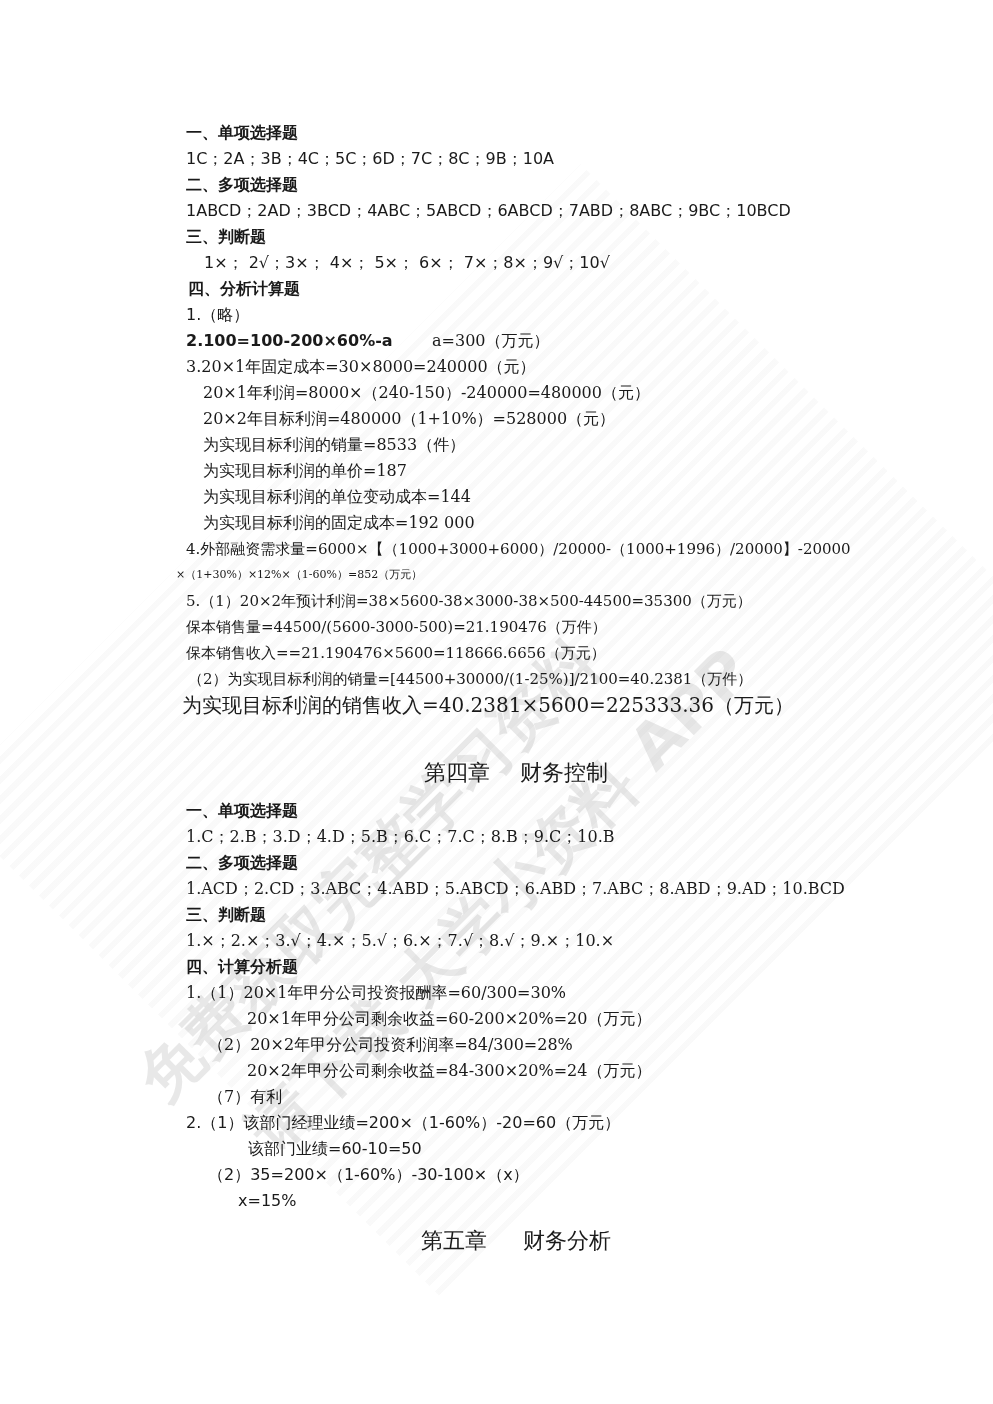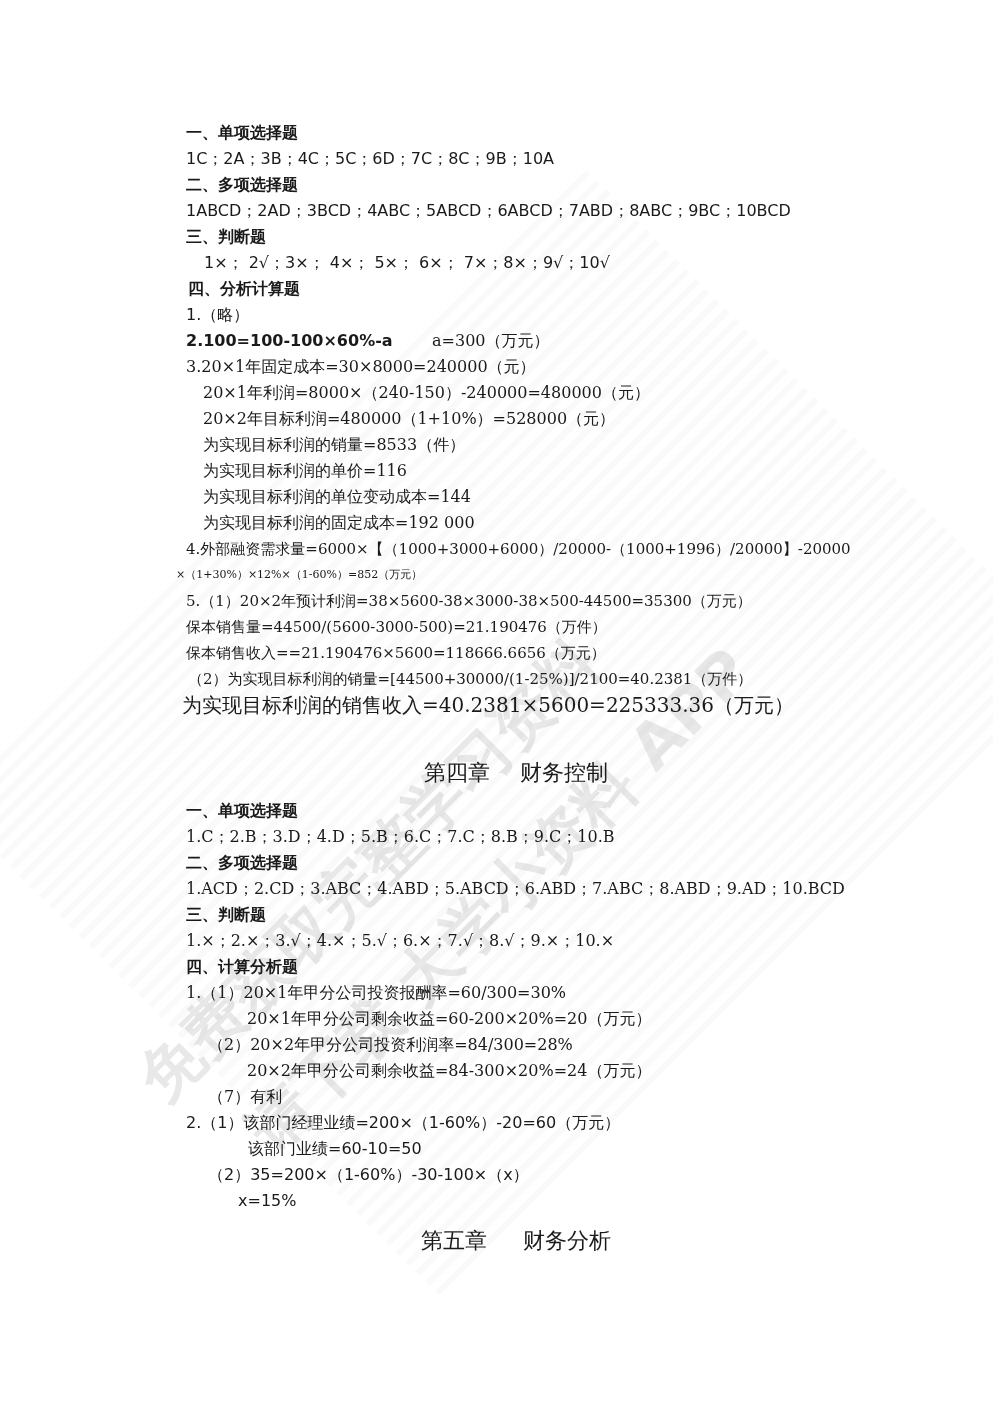--- a/index.html
+++ b/index.html
@@ -31,27 +31,27 @@
 
 <div class="line h" style="left:186px;top:122px;">一、单项选择题</div>
 <div class="line sans" style="left:186px;top:148px;">1C；2A；3B；4C；5C；6D；7C；8C；9B；10A</div>
 <div class="line h" style="left:186px;top:174px;">二、多项选择题</div>
 <div class="line sans" style="left:186px;top:200px;">1ABCD；2AD；3BCD；4ABC；5ABCD；6ABCD；7ABD；8ABC；9BC；10BCD</div>
 <div class="line h" style="left:186px;top:226px;">三、判断题</div>
 <div class="line sans" style="left:188px;top:252px;margin-left:16px;">1×；  2√；3×；  4×；  5×；  6×；  7×；8×；9√；10√</div>
 <div class="line h" style="left:188px;top:278px;">四、分析计算题</div>
 
 <div class="line sans" style="left:186px;top:304px;">1.（略）</div>
-<div class="line sans bold" style="left:186px;top:330px;">2.100=100-100×60%-a</div>
+<div class="line sans bold" style="left:186px;top:330px;">2.100=100-200×60%-a</div>
 <div class="line" style="left:432px;top:330px;">a=300（万元）</div>
 <div class="line" style="left:186px;top:356px;">3.20×1年固定成本=30×8000=240000（元）</div>
 <div class="line" style="left:203px;top:382px;">20×1年利润=8000×（240-150）-240000=480000（元）</div>
 <div class="line" style="left:203px;top:408px;">20×2年目标利润=480000（1+10%）=528000（元）</div>
 <div class="line" style="left:203px;top:434px;">为实现目标利润的销量=8533（件）</div>
-<div class="line" style="left:203px;top:460px;">为实现目标利润的单价=116</div>
+<div class="line" style="left:203px;top:460px;">为实现目标利润的单价=187</div>
 <div class="line" style="left:203px;top:486px;">为实现目标利润的单位变动成本=144</div>
 <div class="line" style="left:203px;top:512px;">为实现目标利润的固定成本=192 000</div>
 <div class="line" style="left:186px;top:538px;font-size:15px;">4.外部融资需求量=6000×【（1000+3000+6000）/20000-（1000+1996）/20000】-20000</div>
 <div class="line" style="left:176px;top:564px;font-size:11px;">×（1+30%）×12%×（1-60%）=852（万元）</div>
 <div class="line" style="left:186px;top:590px;font-size:15px;">5.（1）20×2年预计利润=38×5600-38×3000-38×500-44500=35300（万元）</div>
 <div class="line" style="left:186px;top:616px;font-size:15px;">保本销售量=44500/(5600-3000-500)=21.190476（万件）</div>
 <div class="line" style="left:186px;top:642px;font-size:15px;">保本销售收入==21.190476×5600=118666.6656（万元）</div>
 <div class="line" style="left:188px;top:668px;font-size:15px;">（2）为实现目标利润的销量=[44500+30000/(1-25%)]/2100=40.2381（万件）</div>
 <div class="line" style="left:182px;top:694px;font-size:20px;">为实现目标利润的销售收入=40.2381×5600=225333.36（万元）</div>
 

